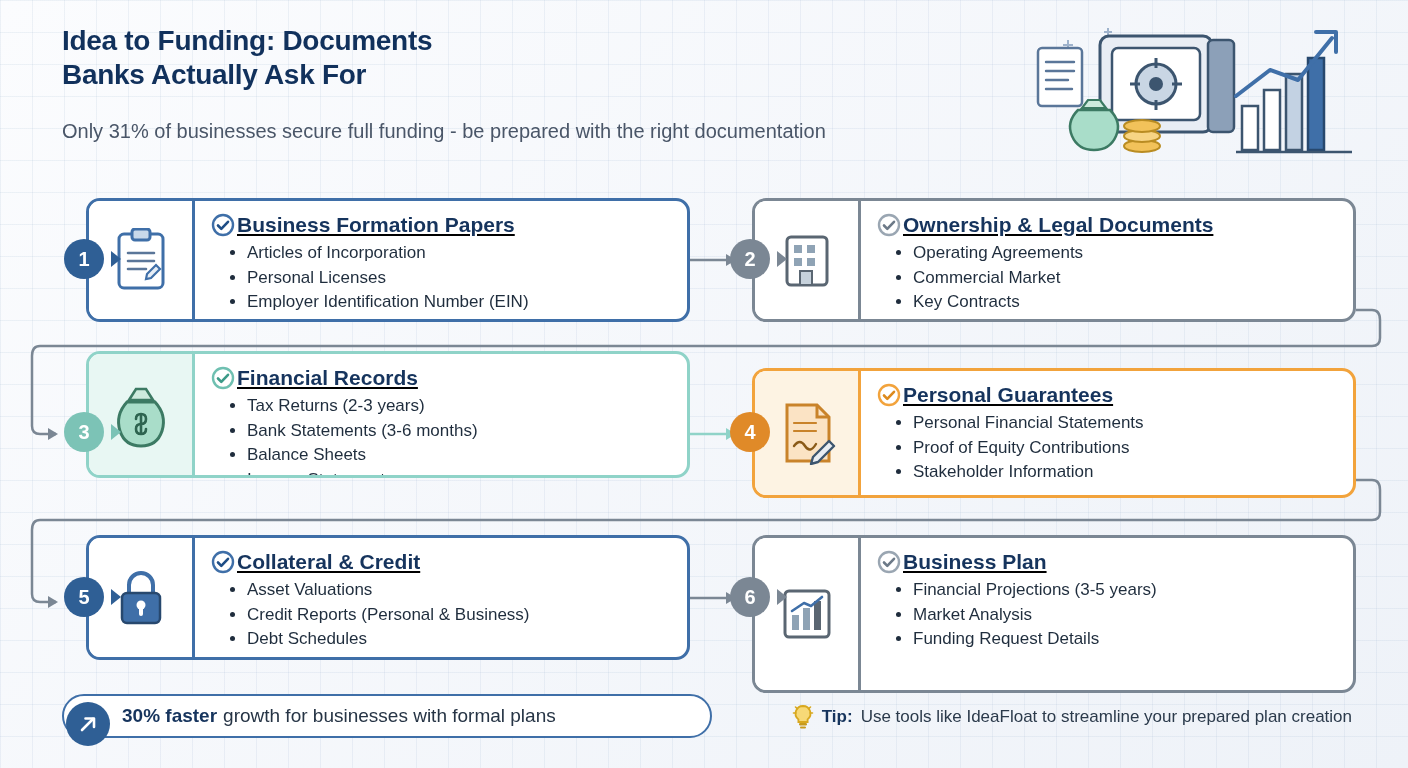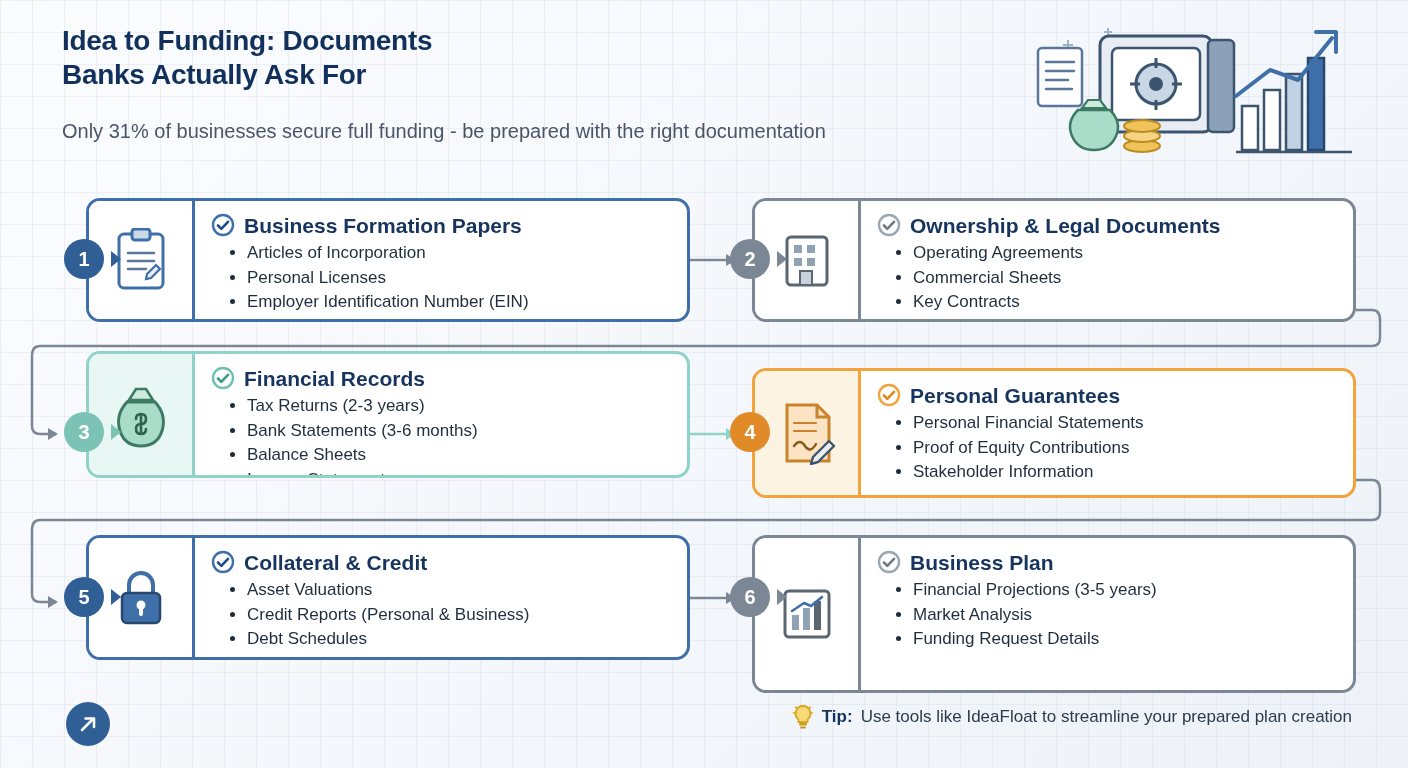--- a/index.html
+++ b/index.html
@@ -49,21 +49,21 @@
     width: 106px; flex: 0 0 106px;
     border-right: 3px solid #3f6fa8;
     background: #ffffff;
     display: flex; align-items: center; justify-content: center;
   }
   .card.gray   .icon-pane { border-right-color: #7b8794; }
   .card.teal   .icon-pane { border-right-color: #8fd3c8; background: #e8f7f3; }
   .card.orange .icon-pane { border-right-color: #f2a33c; background: #fdf3e3; }
 
   .body-pane { flex: 1; padding: 12px 14px 12px 16px; }
-  .card-head { display: flex; align-items: flex-end; gap: 9px; }
+  .card-head { display: flex; align-items: flex-start; gap: 2px; text-decoration: underline; }
   .card-title { font-size: 21px; font-weight: bold; color: #16345d; line-height: 1.1; }
   .bullets { margin: 4px 0 0 30px; }
   .bullets li {
     font-size: 17px; color: #1f2d3d; line-height: 1.45;
     list-style: disc; margin-left: 6px;
   }
 
   
   .badge {
     position: absolute;
@@ -224,21 +224,21 @@
     <div class="body-pane">
       <div class="card-head">
         <svg class="chk" width="24" height="24" viewBox="0 0 24 24">
           <circle cx="12" cy="12" r="10" fill="#fff" stroke="#9aa6b2" stroke-width="2.4"></circle>
           <path d="M7 12.5 l3.3 3.3 L17 8.8" stroke="#6d7a88" stroke-width="2.6" fill="none" stroke-linecap="round" stroke-linejoin="round"></path>
         </svg>
         <div class="card-title">Ownership &amp; Legal Documents</div>
       </div>
       <ul class="bullets">
         <li>Operating Agreements</li>
-        <li>Commercial Sheets</li>
+        <li>Commercial Market</li>
         <li>Key Contracts</li>
       </ul>
     </div>
   </div>
   <div class="badge gray" style="left:730px; top:239px;">2</div>
   <div class="badge-tri gray" style="left:777px; top:251px;"></div>
 
   <div class="card teal" style="left:86px; top:351px; width:604px; height:127px;">
     <div class="icon-pane">
       <svg width="60" height="66" viewBox="0 0 60 66">
@@ -342,20 +342,24 @@
       <ul class="bullets">
         <li>Financial Projections (3-5 years)</li>
         <li>Market Analysis</li>
         <li>Funding Request Details</li>
       </ul>
     </div>
   </div>
   <div class="badge gray" style="left:730px; top:577px;">6</div>
   <div class="badge-tri gray" style="left:777px; top:589px;"></div>
 
+  <div class="stat-pill">
+    <span class="stat-strong">30% faster</span>
+    <span>growth for businesses with formal plans</span>
+  </div>
   <div class="stat-circle">
     <svg width="24" height="24" viewBox="0 0 24 24">
       <path d="M6 18 L17 7" stroke="#fff" stroke-width="2.6" stroke-linecap="round"></path>
       <path d="M9.5 6.5 H18 V15" stroke="#fff" stroke-width="2.6" fill="none" stroke-linecap="round" stroke-linejoin="round"></path>
     </svg>
   </div>
 
   <div class="tip">
     <svg width="22" height="26" viewBox="0 0 22 26">
       <path d="M11 2 a7.5 7.5 0 0 1 4.6 13.4 V18 H6.4 v-2.6 A7.5 7.5 0 0 1 11 2 z" fill="#f7d977" stroke="#d8a81f" stroke-width="1.8"></path>

